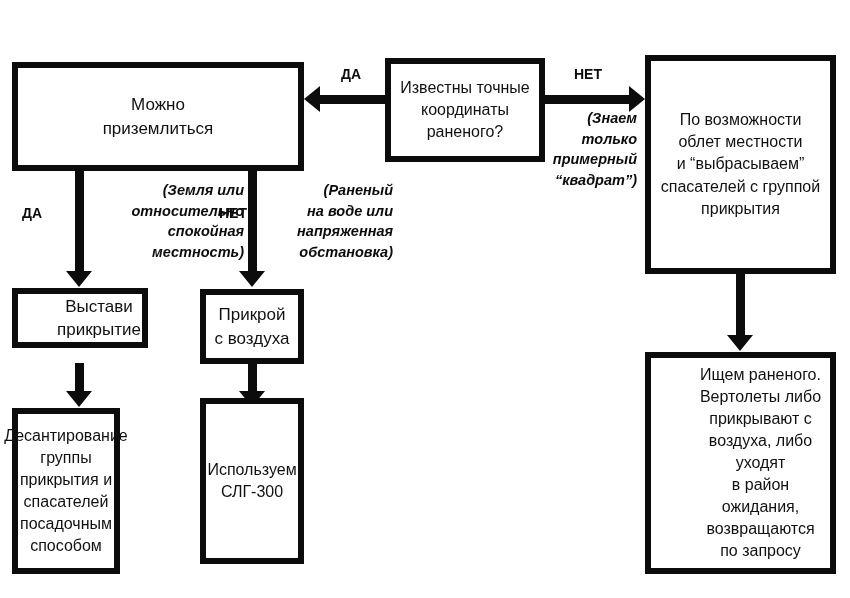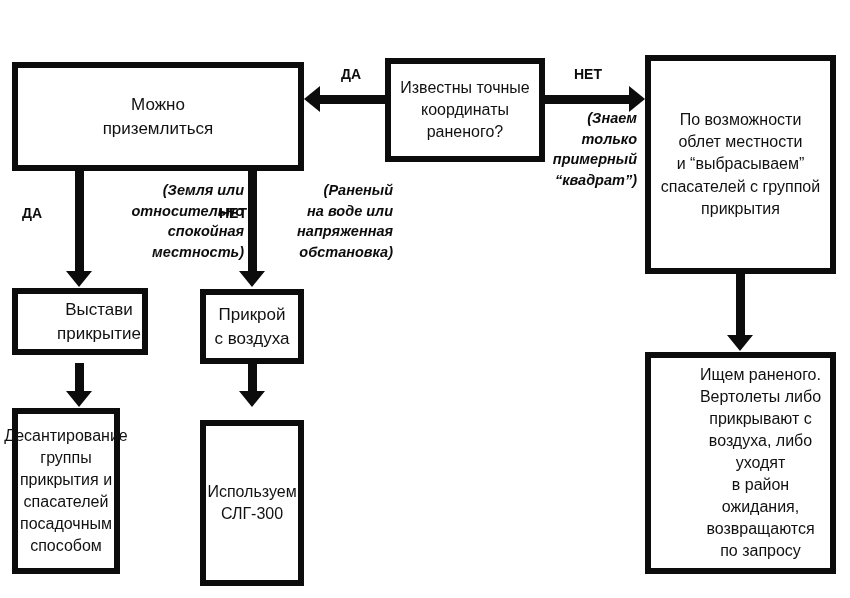--- a/index.html
+++ b/index.html
@@ -30,24 +30,24 @@
   }
   .box-text {
     display: block;
     white-space: pre-line;
   }
   
   #box-can-land      { left: 12px;  top: 62px;  width: 292px; height: 109px; font-size: 17px; }
   #box-known-coords  { left: 385px; top: 58px;  width: 160px; height: 104px; font-size: 16px; }
   #box-flyover       { left: 645px; top: 55px;  width: 191px; height: 219px; font-size: 16px; }
   #box-search        { left: 645px; top: 352px; width: 191px; height: 222px; font-size: 16px; padding-left: 46px; }
-  #box-set-cover     { left: 12px;  top: 288px; width: 136px; height: 67px;  font-size: 17px; padding-left: 44px; }
+  #box-set-cover     { left: 12px;  top: 288px; width: 136px; height: 60px;  font-size: 17px; padding-left: 44px; }
   #box-air-cover     { left: 200px; top: 289px; width: 104px; height: 75px;  font-size: 17px; }
   #box-landing-drop  { left: 12px;  top: 408px; width: 108px; height: 166px; font-size: 16px; }
-  #box-slg           { left: 200px; top: 420px; width: 104px; height: 166px; font-size: 16px; }
+  #box-slg           { left: 200px; top: 398px; width: 104px; height: 166px; font-size: 16px; }
 
   
   .line {
     position: absolute;
     background: #0c0c0c;
   }
   
   .arrow {
     position: absolute;
     width: 0;

